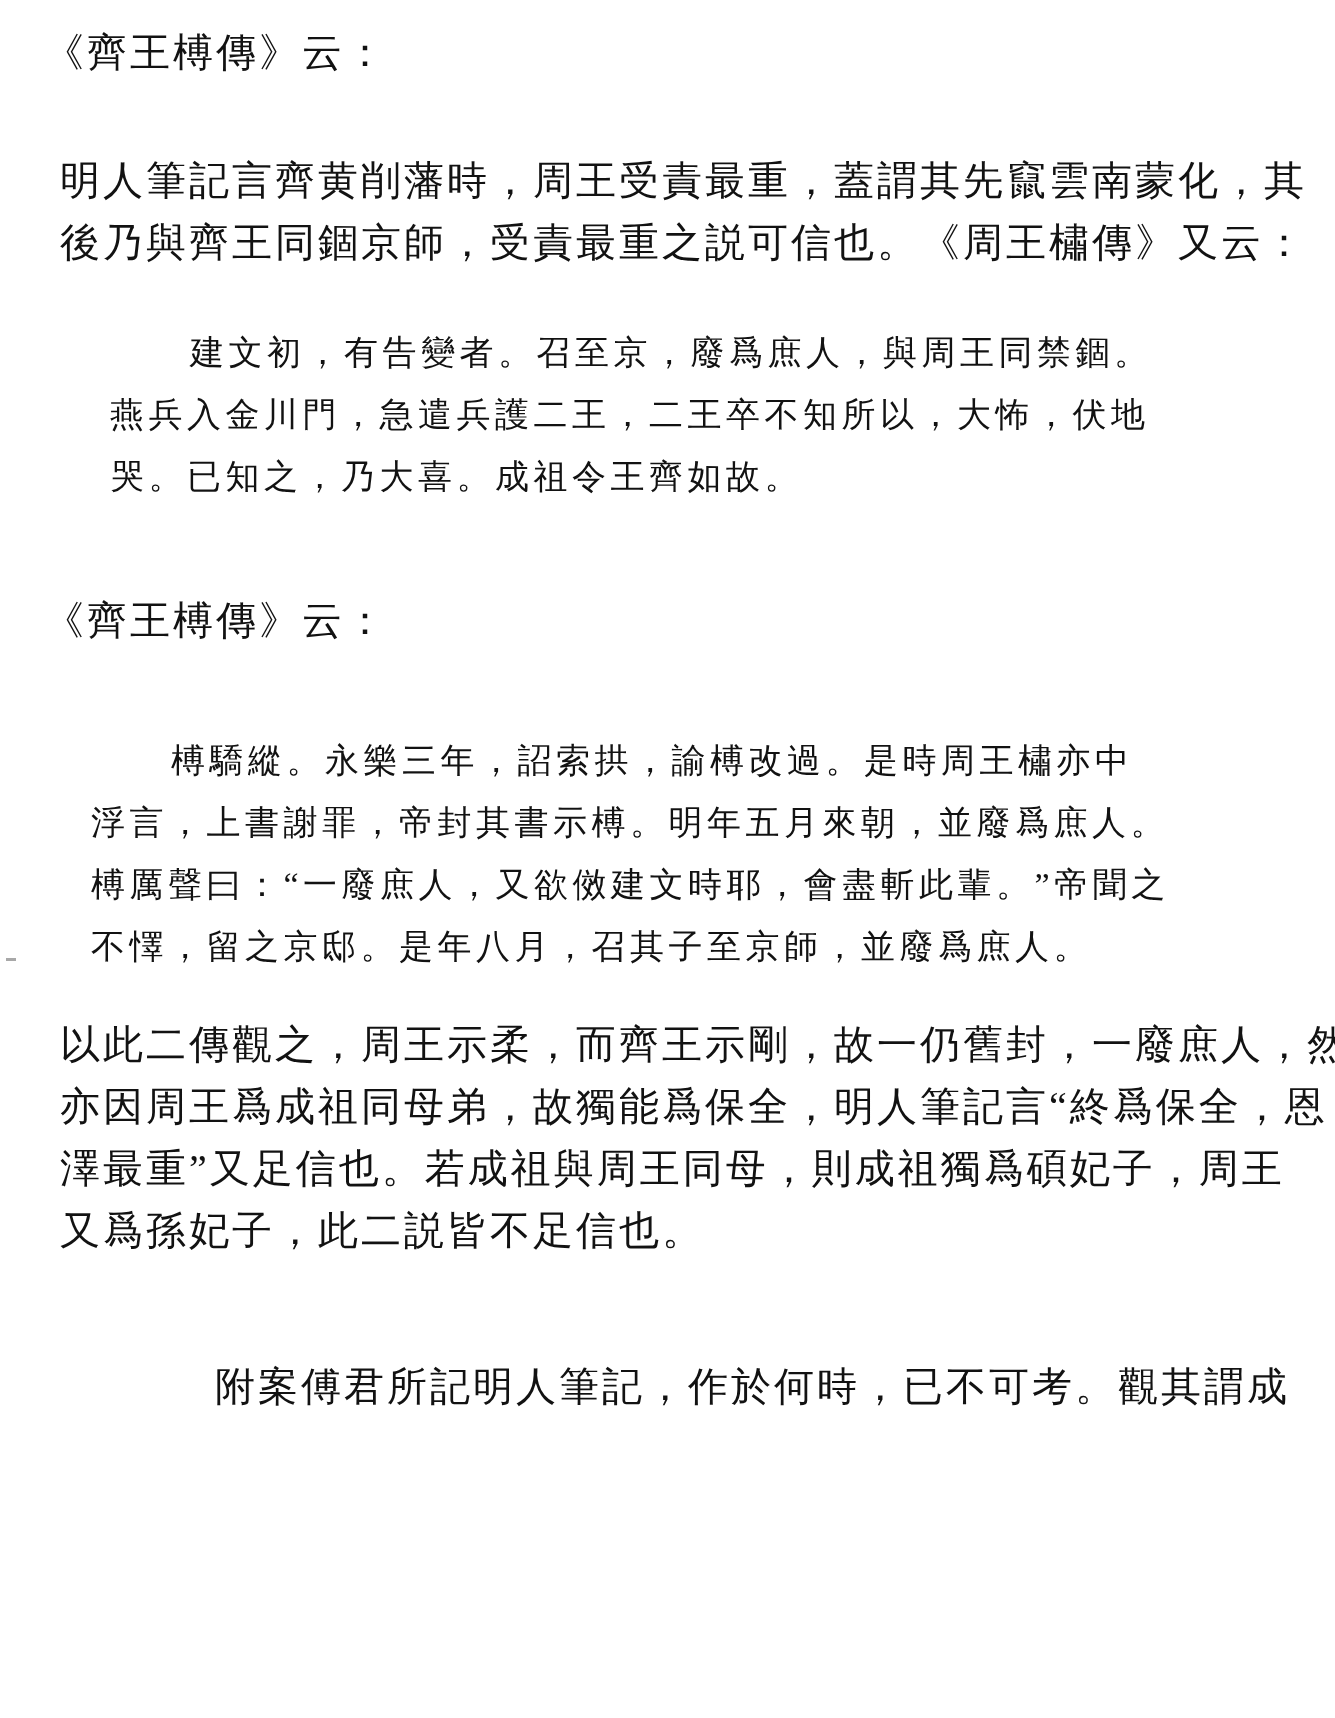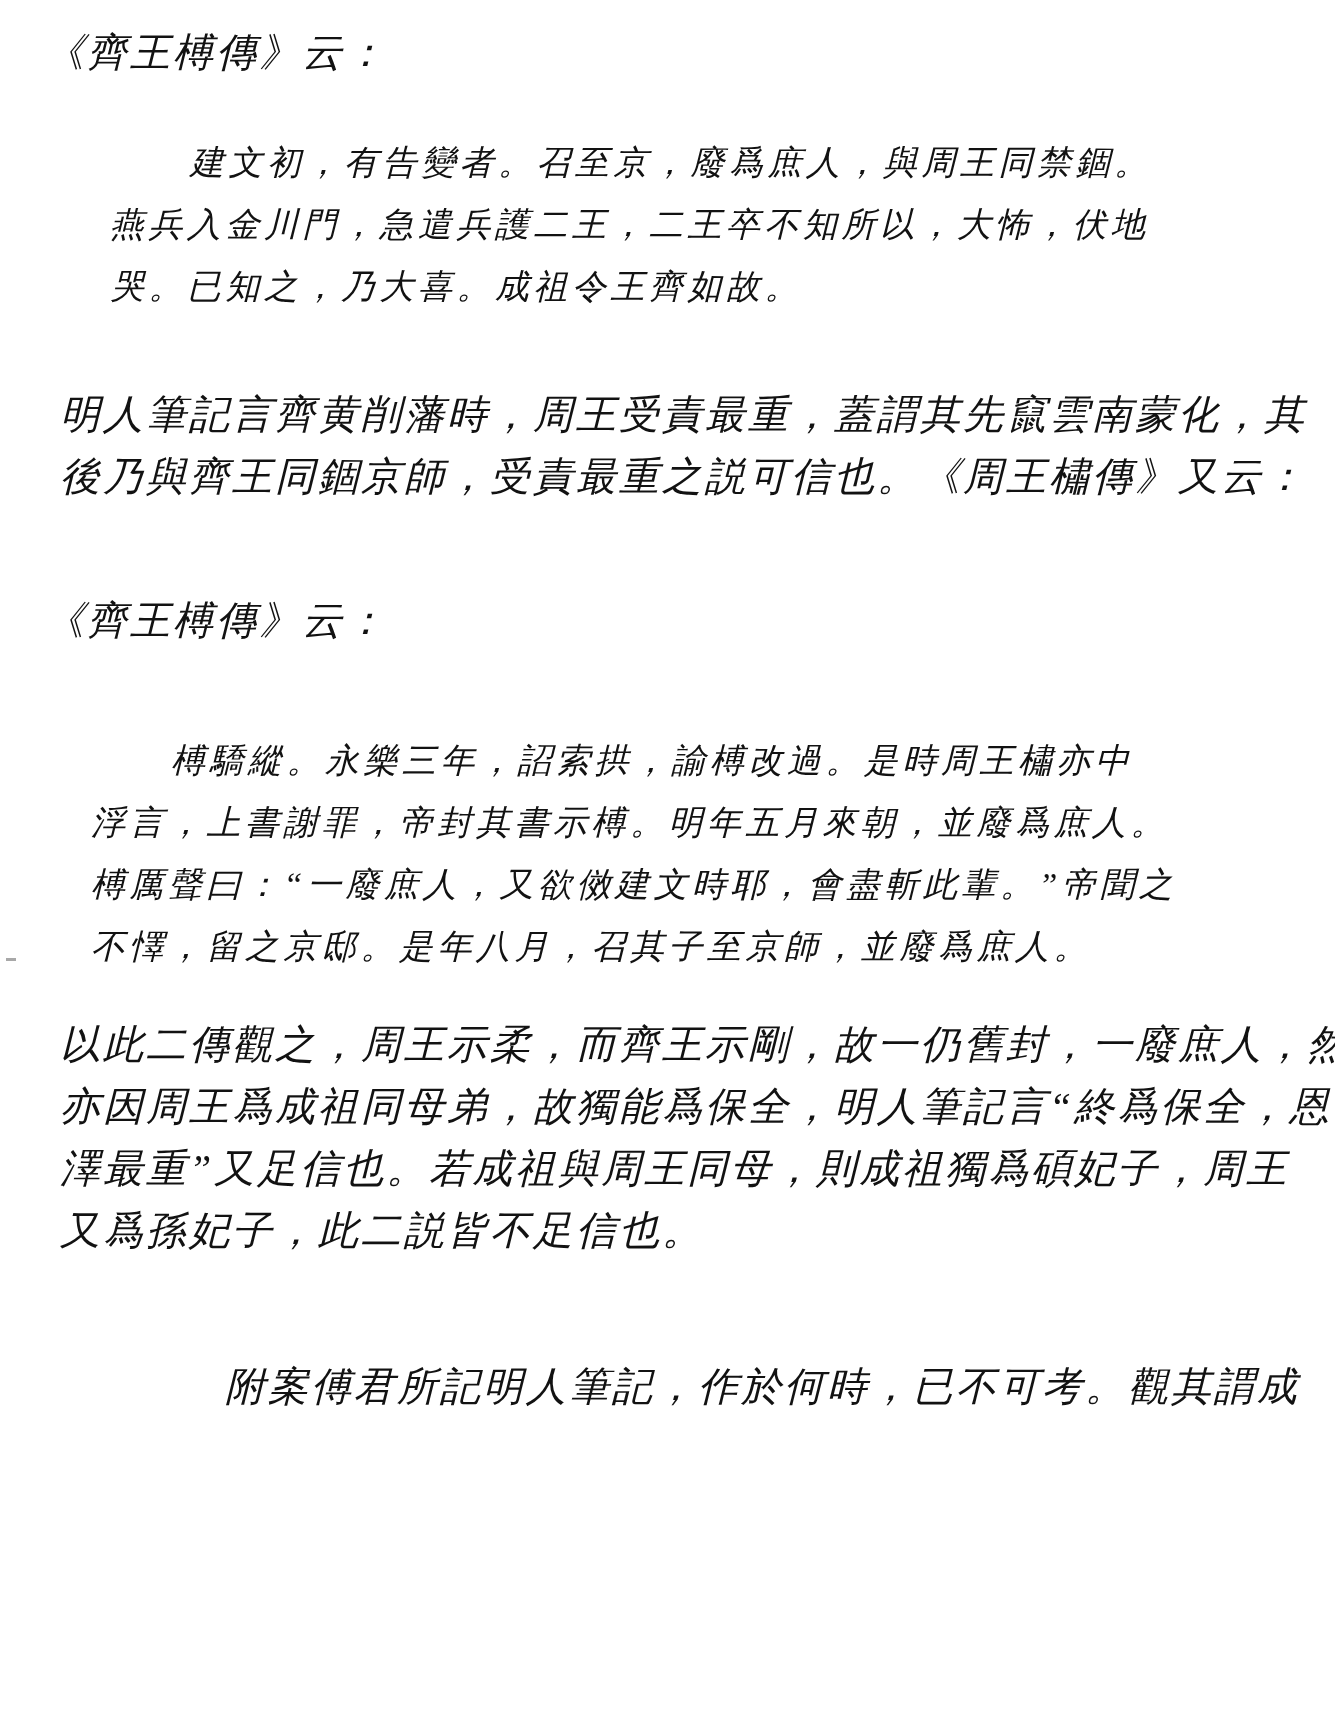--- a/index.html
+++ b/index.html
@@ -12,42 +12,42 @@
     width: 1335px;
     height: 1718px;
     box-sizing: border-box;
     background: #ffffff;
     color: #121212;
     padding: 22px 25px 0 60px;
     overflow: hidden;
     font-family: "Liberation Serif", "DejaVu Serif", serif;
     -webkit-font-smoothing: none;
   }
-  .block { position: relative; font-style: italic; }
+  .block { position: relative; }
   .line {
     white-space: nowrap;
     text-rendering: optimizeLegibility;
   }
   
   .heading .line,
   .para .line {
     font-size: 40px;
     line-height: 62px;
     letter-spacing: 3px;
   }
   .heading { margin-left: -16px; }
   
   .quote { margin-left: 50px; margin-right: 50px; }
   .quote .line {
     font-size: 34px;
     line-height: 62px;
     letter-spacing: 4.5px;
   }
   .quote .line:first-child { text-indent: 80px; }
-  .indent-first .line:first-child { text-indent: 155px; text-align: center; }
+  .indent-first .line:first-child { text-indent: 155px; }
 
   
   .b0 { margin-top: 0; }
   .b1 { margin-top: 48px; }
   .b2 { margin-top: 66px; }
   .b3 { margin-top: 84px; }
   .b4 { margin-top: 82px; }
   .b5 { margin-top: 78px; margin-left: 31px; }
   .b6 { margin-top: 36px; }
   .b7 { margin-top: 94px; }
@@ -63,29 +63,29 @@
 </style>
 </head>
 <body>
 
 <div class="page">
 
   <div class="block heading b0">
     <div class="line">《齊王榑傳》云：</div>
   </div>
 
+  <div class="block para b2">
+    <div class="line">明人筆記言齊黄削藩時，周王受責最重，蓋謂其先竄雲南蒙化，其</div>
+    <div class="line">後乃與齊王同錮京師，受責最重之説可信也。《周王橚傳》又云：</div>
+  </div>
+
   <div class="block quote b1">
     <div class="line">建文初，有告變者。召至京，廢爲庶人，與周王同禁錮。</div>
     <div class="line">燕兵入金川門，急遣兵護二王，二王卒不知所以，大怖，伏地</div>
     <div class="line">哭。已知之，乃大喜。成祖令王齊如故。</div>
-  </div>
-
-  <div class="block para b2">
-    <div class="line">明人筆記言齊黄削藩時，周王受責最重，蓋謂其先竄雲南蒙化，其</div>
-    <div class="line">後乃與齊王同錮京師，受責最重之説可信也。《周王橚傳》又云：</div>
   </div>
 
 
   <div class="block heading b4">
     <div class="line">《齊王榑傳》云：</div>
   </div>
 
   <div class="block quote b5">
     <div class="line">榑驕縱。永樂三年，詔索拱，諭榑改過。是時周王橚亦中</div>
     <div class="line">浮言，上書謝罪，帝封其書示榑。明年五月來朝，並廢爲庶人。</div>

